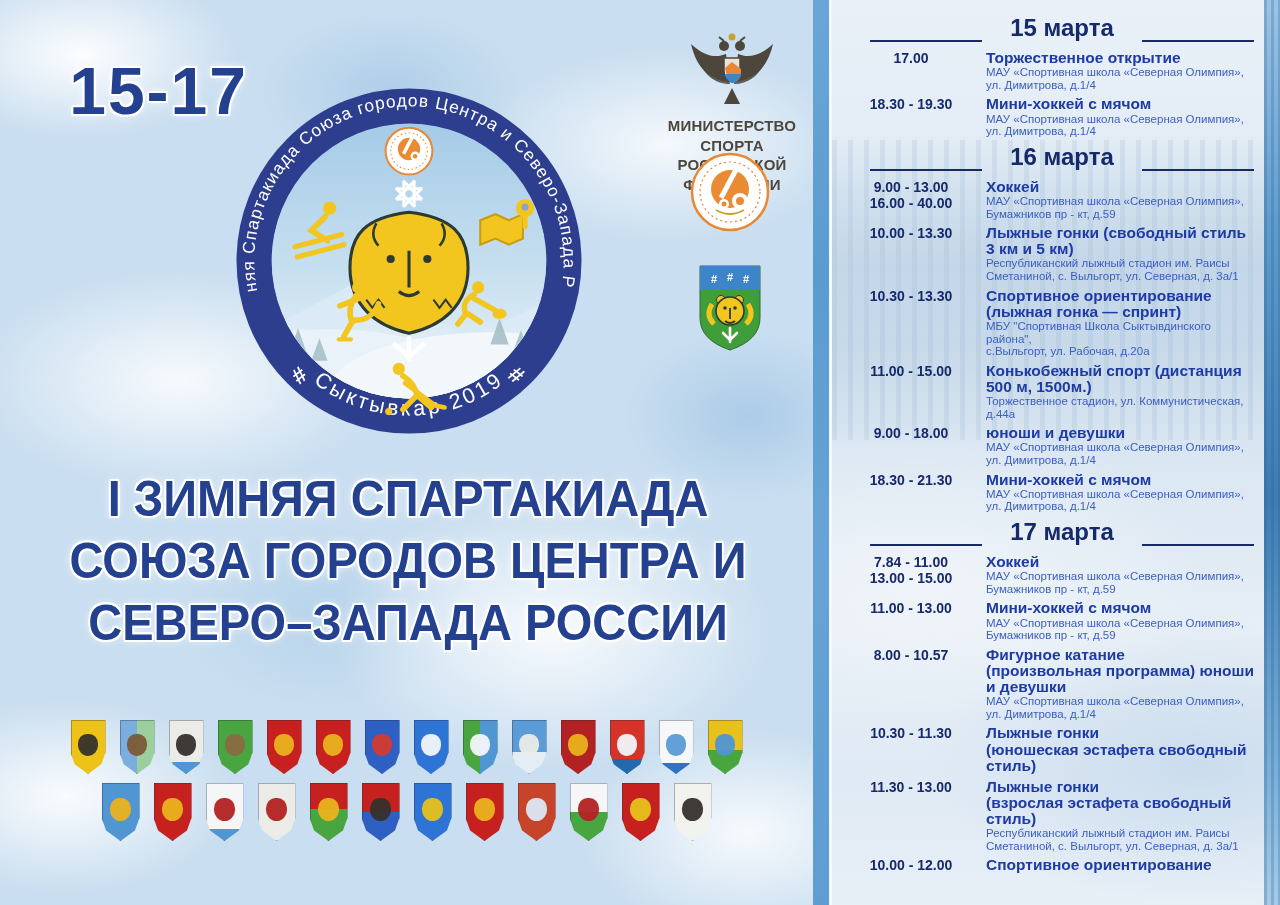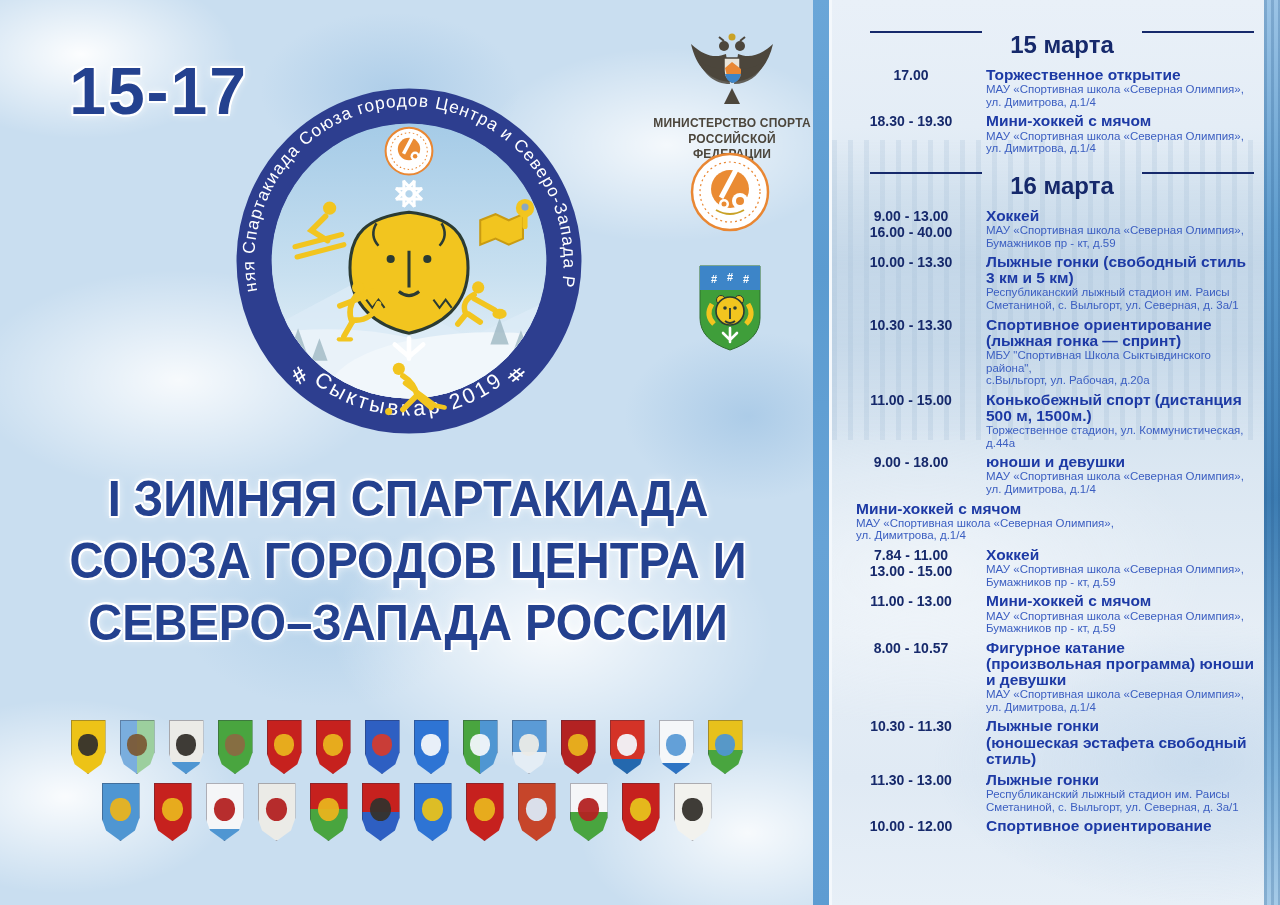--- a/index.html
+++ b/index.html
@@ -31,21 +31,21 @@
   }
 
   .dates { position:absolute; left:38px; top:58px; width:210px; text-align:center; font-weight:bold; }
   .dates .d1 { font-size:66px; letter-spacing:2px; line-height:1.0;text-align:right; }
   .dates .d2 { font-size:52px; line-height:1.15; }
 
   .emblem { position:absolute; left:236px; top:88px; width:346px; height:346px; }
 
   .ministry { position:absolute; left:652px; top:30px; width:160px; text-align:center; }
   .ministry svg { display:block; margin:0 auto; }
-  .ministry .mtxt { font-size:12px; font-weight:bold; color:#4c463c; line-height:1.3; letter-spacing:.2px; }
+  .ministry .mtxt { font-size:15px; font-weight:bold; color:#4c463c; line-height:1.3; letter-spacing:.2px; }
 
   .union-logo { position:absolute; left:690px; top:152px; width:80px; height:80px; }
   .sykt-coat  { position:absolute; left:698px; top:264px; width:64px; height:88px; }
 
   .main-title { position:absolute; left:18px; top:468px; width:780px; text-align:center; }
   .main-title .tl {
     font-size:50px; font-weight:bold; line-height:1.24; letter-spacing:0px;
     transform:scaleX(.94); transform-origin:center;
   }
 
@@ -82,21 +82,21 @@
     background:
       radial-gradient(ellipse 420px 220px at 20% 30%, rgba(255,255,255,.9), transparent 70%),
       radial-gradient(ellipse 380px 200px at 85% 70%, rgba(170,200,228,.8), transparent 70%);
   }
   .strip-right { position:absolute; left:1264px; top:0; width:16px; height:905px;
     background:
       repeating-linear-gradient(90deg, rgba(40,90,140,.25) 0 3px, rgba(255,255,255,0) 3px 7px),
       linear-gradient(180deg,#9cc4e6 0%,#5e9ccd 25%,#3c7cb2 55%,#79afd8 85%,#a6cbe8 100%); }
 
   .sched { position:relative; width:432px; height:905px; padding:14px 10px 0 14px; }
-  .sec-h { display:flex; align-items:flex-start; margin:17px 0 8px; }
+  .sec-h { display:flex; align-items:flex-end; margin:0 0 8px; }
   .sec-h .hline { flex:0 0 112px; height:2px; background:#16296b; }
   .sec-h .hline.l { margin-left:24px; }
   .sec-h .sec-date { flex:1; text-align:center; font-size:24px; font-weight:bold; color:#16296b; white-space:nowrap; }
   .ev { display:flex; margin-bottom:5px; }
   .ev-time { flex:0 0 130px; text-align:center; font-weight:bold; color:#16296b; font-size:14px; line-height:1.14; padding-top:1px; }
   .ev-body { flex:1; padding-left:10px; }
   .ev-title { font-size:15.5px; font-weight:bold; color:#1d3aa5; line-height:1.04; }
   .ev-venue { font-size:11.5px; color:#3b5ec1; line-height:1.1; }
 </style>
 </head>
@@ -439,28 +439,36 @@
             <div class="ev-time">
               <div>9.00 - 18.00</div>
             </div>
             <div class="ev-body">
               <div class="ev-title">юноши и девушки</div>
               <div class="ev-venue">МАУ «Спортивная школа «Северная Олимпия»,</div>
               <div class="ev-venue">ул. Димитрова, д.1/4</div>
             </div>
           </div>
           <div class="ev">
+            <div class="ev-time">
+              <div>18.30 - 21.30</div>
+            </div>
             <div class="ev-body">
               <div class="ev-title">Мини-хоккей с мячом</div>
               <div class="ev-venue">МАУ «Спортивная школа «Северная Олимпия»,</div>
               <div class="ev-venue">ул. Димитрова, д.1/4</div>
             </div>
           </div>
         </div>
         <div class="sec">
+          <div class="sec-h">
+            <span class="hline l"></span>
+            <span class="sec-date">17 марта</span>
+            <span class="hline"></span>
+          </div>
           <div class="ev">
             <div class="ev-time">
               <div>7.84 - 11.00</div>
               <div>13.00 - 15.00</div>
             </div>
             <div class="ev-body">
               <div class="ev-title">Хоккей</div>
               <div class="ev-venue">МАУ «Спортивная школа «Северная Олимпия»,</div>
               <div class="ev-venue">Бумажников пр - кт, д.59</div>
             </div>
@@ -494,20 +502,21 @@
               <div class="ev-title">Лыжные гонки</div>
               <div class="ev-title">(юношеская эстафета свободный стиль)</div>
             </div>
           </div>
           <div class="ev">
             <div class="ev-time">
               <div>11.30 - 13.00</div>
             </div>
             <div class="ev-body">
               <div class="ev-title">Лыжные гонки</div>
+              <div class="ev-title">(взрослая эстафета свободный стиль)</div>
               <div class="ev-venue">Республиканский лыжный стадион им. Раисы</div>
               <div class="ev-venue">Сметаниной, с. Выльгорт, ул. Северная, д. 3а/1</div>
             </div>
           </div>
           <div class="ev">
             <div class="ev-time">
               <div>10.00 - 12.00</div>
             </div>
             <div class="ev-body">
               <div class="ev-title">Спортивное ориентирование</div>

